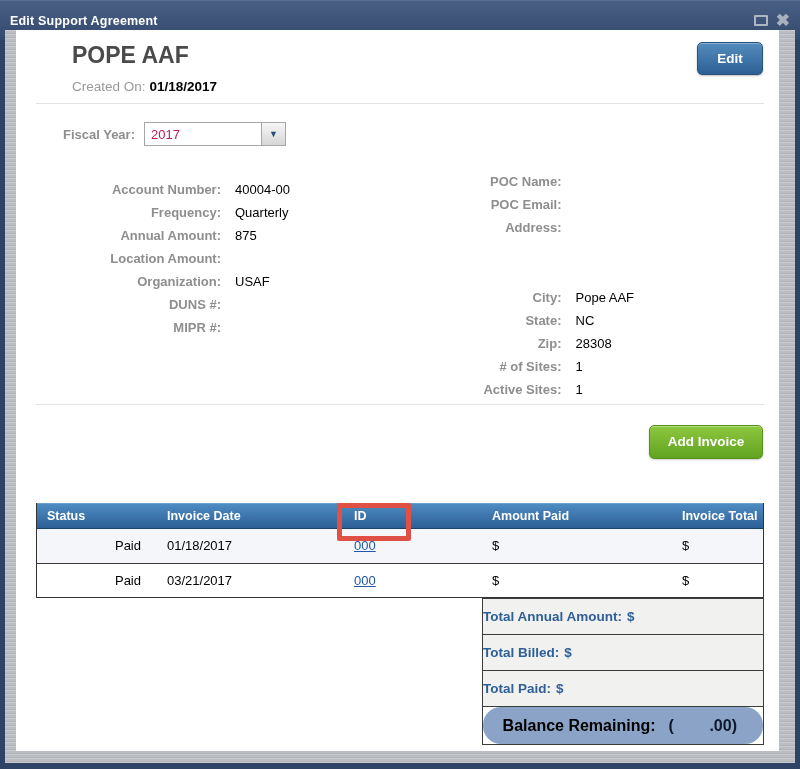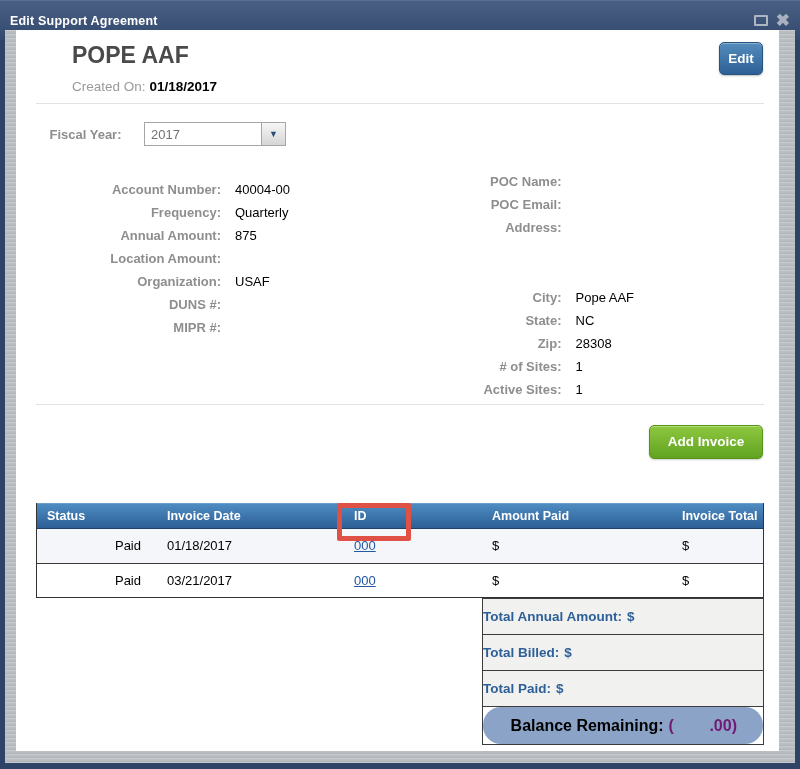--- a/index.html
+++ b/index.html
@@ -25,39 +25,39 @@
     background-image:repeating-linear-gradient(0deg, rgba(255,255,255,.22) 0 1px, rgba(0,0,0,.05) 1px 2px, transparent 2px 4px);
   }
   .panel {
     position:absolute; top:0; left:11px; right:16px; bottom:12px;
     background:#ffffff; overflow:hidden;
   }
 
   
   .page-title { position:absolute; left:56px; top:12px; font-size:23px; font-weight:bold; color:#4a4a4a; }
   .edit-btn {
-    position:absolute; right:16px; top:12px; width:44px; height:33px;
+    position:absolute; right:16px; top:12px; width:66px; height:33px;
     background:linear-gradient(#548cbc, #2d6096);
     border:1px solid #27547e; border-radius:5px;
     color:#fff; font-weight:bold; font-size:13.5px; text-align:center; line-height:31px;
     box-shadow:inset 0 1px 0 rgba(255,255,255,.3), 0 1px 2px rgba(0,0,0,.25);
     cursor:pointer;
   }
   .created { position:absolute; left:56px; top:49px; font-size:13.5px; color:#9a9a9a; }
   .created b { color:#000; margin-left:4px; }
   .hr1 { position:absolute; left:20px; right:15px; top:73px; border-top:1px solid #e2e2e2; }
 
   
   .fiscal { position:absolute; left:20px; top:92px; display:flex; align-items:center; }
-  .fiscal-label { width:108px; text-align:center; font-size:13px; font-weight:bold; color:#8e8e8e; padding-right:9px; }
+  .fiscal-label { width:108px; text-align:right; font-size:13px; font-weight:bold; color:#8e8e8e; padding-right:9px; }
   .dropdown {
     width:142px; height:24px; border:1px solid #a6a6a6; background:#fff;
     display:flex; align-items:center; position:relative; cursor:pointer;
   }
-  .dropdown .dd-value { font-size:13px; color:#737373; padding-left:6px; flex:1; }
+  .dropdown .dd-value { font-size:13px; color:#be185d; padding-left:6px; flex:1; }
   .dropdown .dd-arrow {
     width:24px; height:100%; border-left:1px solid #a6a6a6;
     background:linear-gradient(#f6f6f6, #d6d6d6);
     display:flex; align-items:center; justify-content:center;
     color:#2b4e78; font-size:9px;
   }
 
   
   .details { position:absolute; left:0; right:0; top:140px; display:flex; }
   .col { width:50%; }
@@ -116,21 +116,21 @@
     height:36px; background:#f1f1ef; border-bottom:1px solid #3c3c3c;
     display:flex; align-items:center; justify-content:flex-start; padding-right:58px;
     font-size:13.5px; font-weight:bold; color:#2d5f98;
   }
   .sum-row .sum-val { margin-left:5px; white-space:pre; }
   .sum-balance {
     height:37px; background:#8ba3c7; border-bottom:none;
     display:flex; align-items:center; justify-content:flex-end; padding-right:26px;
     font-size:16px; font-weight:bold; color:#000;border-radius:18px;
   }
-  .sum-balance .sum-val { color:#701a75; margin-left:5px; white-space:pre; }
+  .sum-balance .sum-val { color:#0f172a; margin-left:13px; white-space:pre; }
 </style>
 </head>
 <body>
 
 <div class="frame">
 
   <div class="titlebar">
     <span class="title">Edit Support Agreement</span>
     <span class="win-controls">
       <span class="btn-max" title="Maximize"></span>

